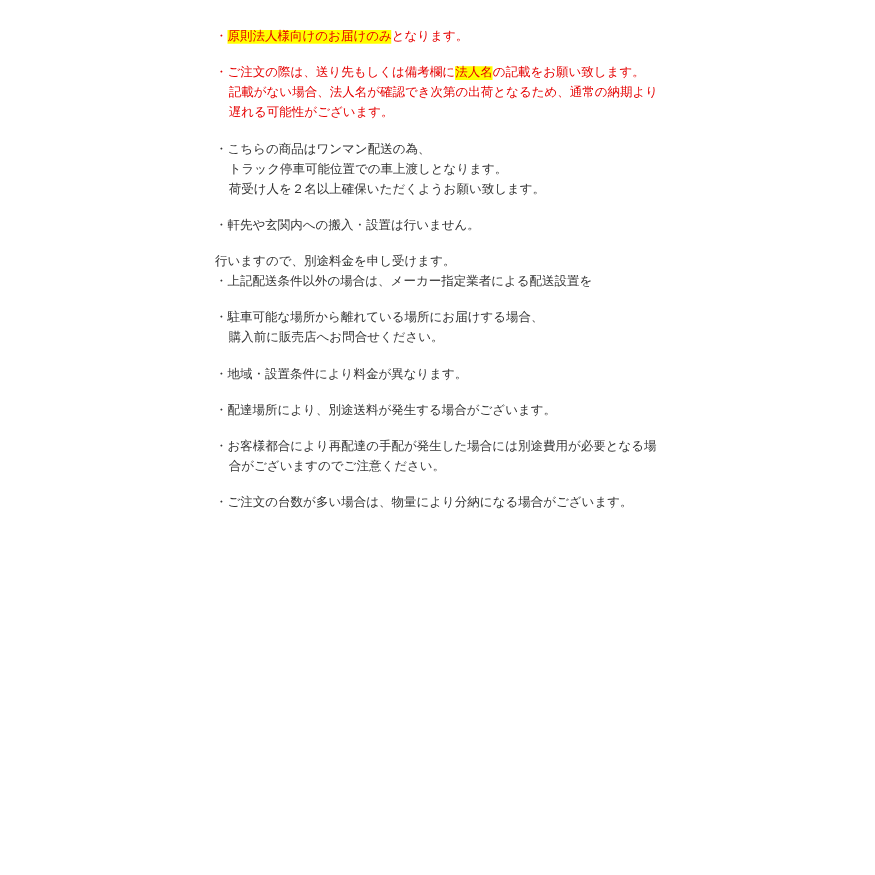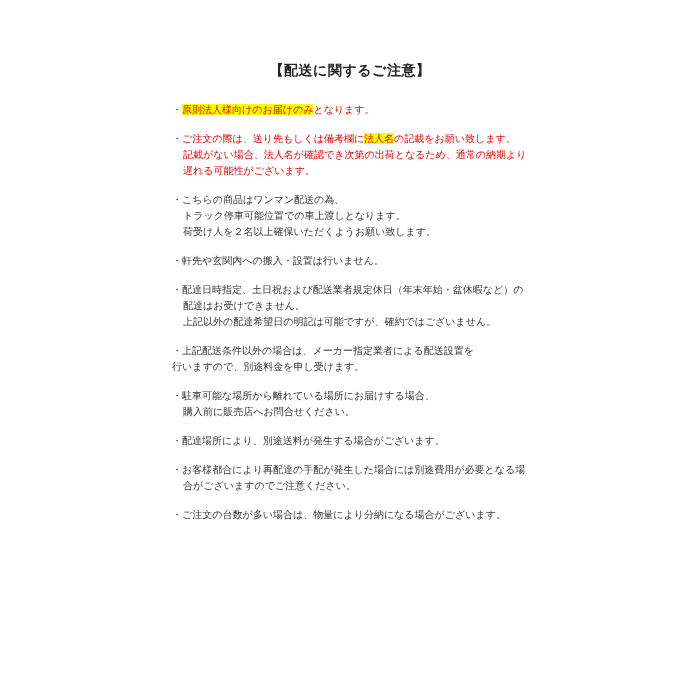--- a/index.html
+++ b/index.html
@@ -28,50 +28,47 @@
   .note .cont{padding-left:11px;}
   .note.no-hang .cont{padding-left:0;}
   .note.red{color:#e50000;}
   .hl{background:#ffff00;}
   .bullet{display:inline-block;}
 </style>
 </head>
 <body>
 
 <div class="page">
-  <div class="doc-title">【配送に関するご注意】</div>
   <div class="notes">
       <div class="note red">
         <div class="line first"><span class="bullet">・</span><span class="hl">原則法人様向けのお届けのみ</span><span>となります。</span></div>
       </div>
       <div class="note red">
         <div class="line first"><span class="bullet">・</span><span>ご注文の際は、送り先もしくは備考欄に</span><span class="hl">法人名</span><span>の記載をお願い致します。</span></div>
         <div class="line cont"><span>記載がない場合、法人名が確認でき次第の出荷となるため、通常の納期より</span></div>
         <div class="line cont"><span>遅れる可能性がございます。</span></div>
       </div>
       <div class="note black">
         <div class="line first"><span class="bullet">・</span><span>こちらの商品はワンマン配送の為、</span></div>
         <div class="line cont"><span>トラック停車可能位置での車上渡しとなります。</span></div>
         <div class="line cont"><span>荷受け人を２名以上確保いただくようお願い致します。</span></div>
       </div>
       <div class="note black">
         <div class="line first"><span class="bullet">・</span><span>軒先や玄関内への搬入・設置は行いません。</span></div>
       </div>
-      <div class="note black">
-        <div class="line first"><span class="bullet">・</span><span>配達日時指定、土日祝および配送業者規定休日（年末年始・盆休暇など）の</span></div>
-        <div class="line cont"><span>配達はお受けできません。</span></div>
-        <div class="line cont"><span>上記以外の配達希望日の明記は可能ですが、確約ではございません。</span></div>
-      </div>
       <div class="note black no-hang">
+        <div class="line cont"><span>行いますので、別途料金を申し受けます。</span></div>
         <div class="line first"><span class="bullet">・</span><span>上記配送条件以外の場合は、メーカー指定業者による配送設置を</span></div>
-        <div class="line cont"><span>行いますので、別途料金を申し受けます。</span></div>
       </div>
       <div class="note black">
         <div class="line first"><span class="bullet">・</span><span>駐車可能な場所から離れている場所にお届けする場合、</span></div>
         <div class="line cont"><span>購入前に販売店へお問合せください。</span></div>
+      </div>
+      <div class="note black">
+        <div class="line first"><span class="bullet">・</span><span>地域・設置条件により料金が異なります。</span></div>
       </div>
       <div class="note black">
         <div class="line first"><span class="bullet">・</span><span>配達場所により、別途送料が発生する場合がございます。</span></div>
       </div>
       <div class="note black">
         <div class="line first"><span class="bullet">・</span><span>お客様都合により再配達の手配が発生した場合には別途費用が必要となる場</span></div>
         <div class="line cont"><span>合がございますのでご注意ください。</span></div>
       </div>
       <div class="note black">
         <div class="line first"><span class="bullet">・</span><span>ご注文の台数が多い場合は、物量により分納になる場合がございます。</span></div>

